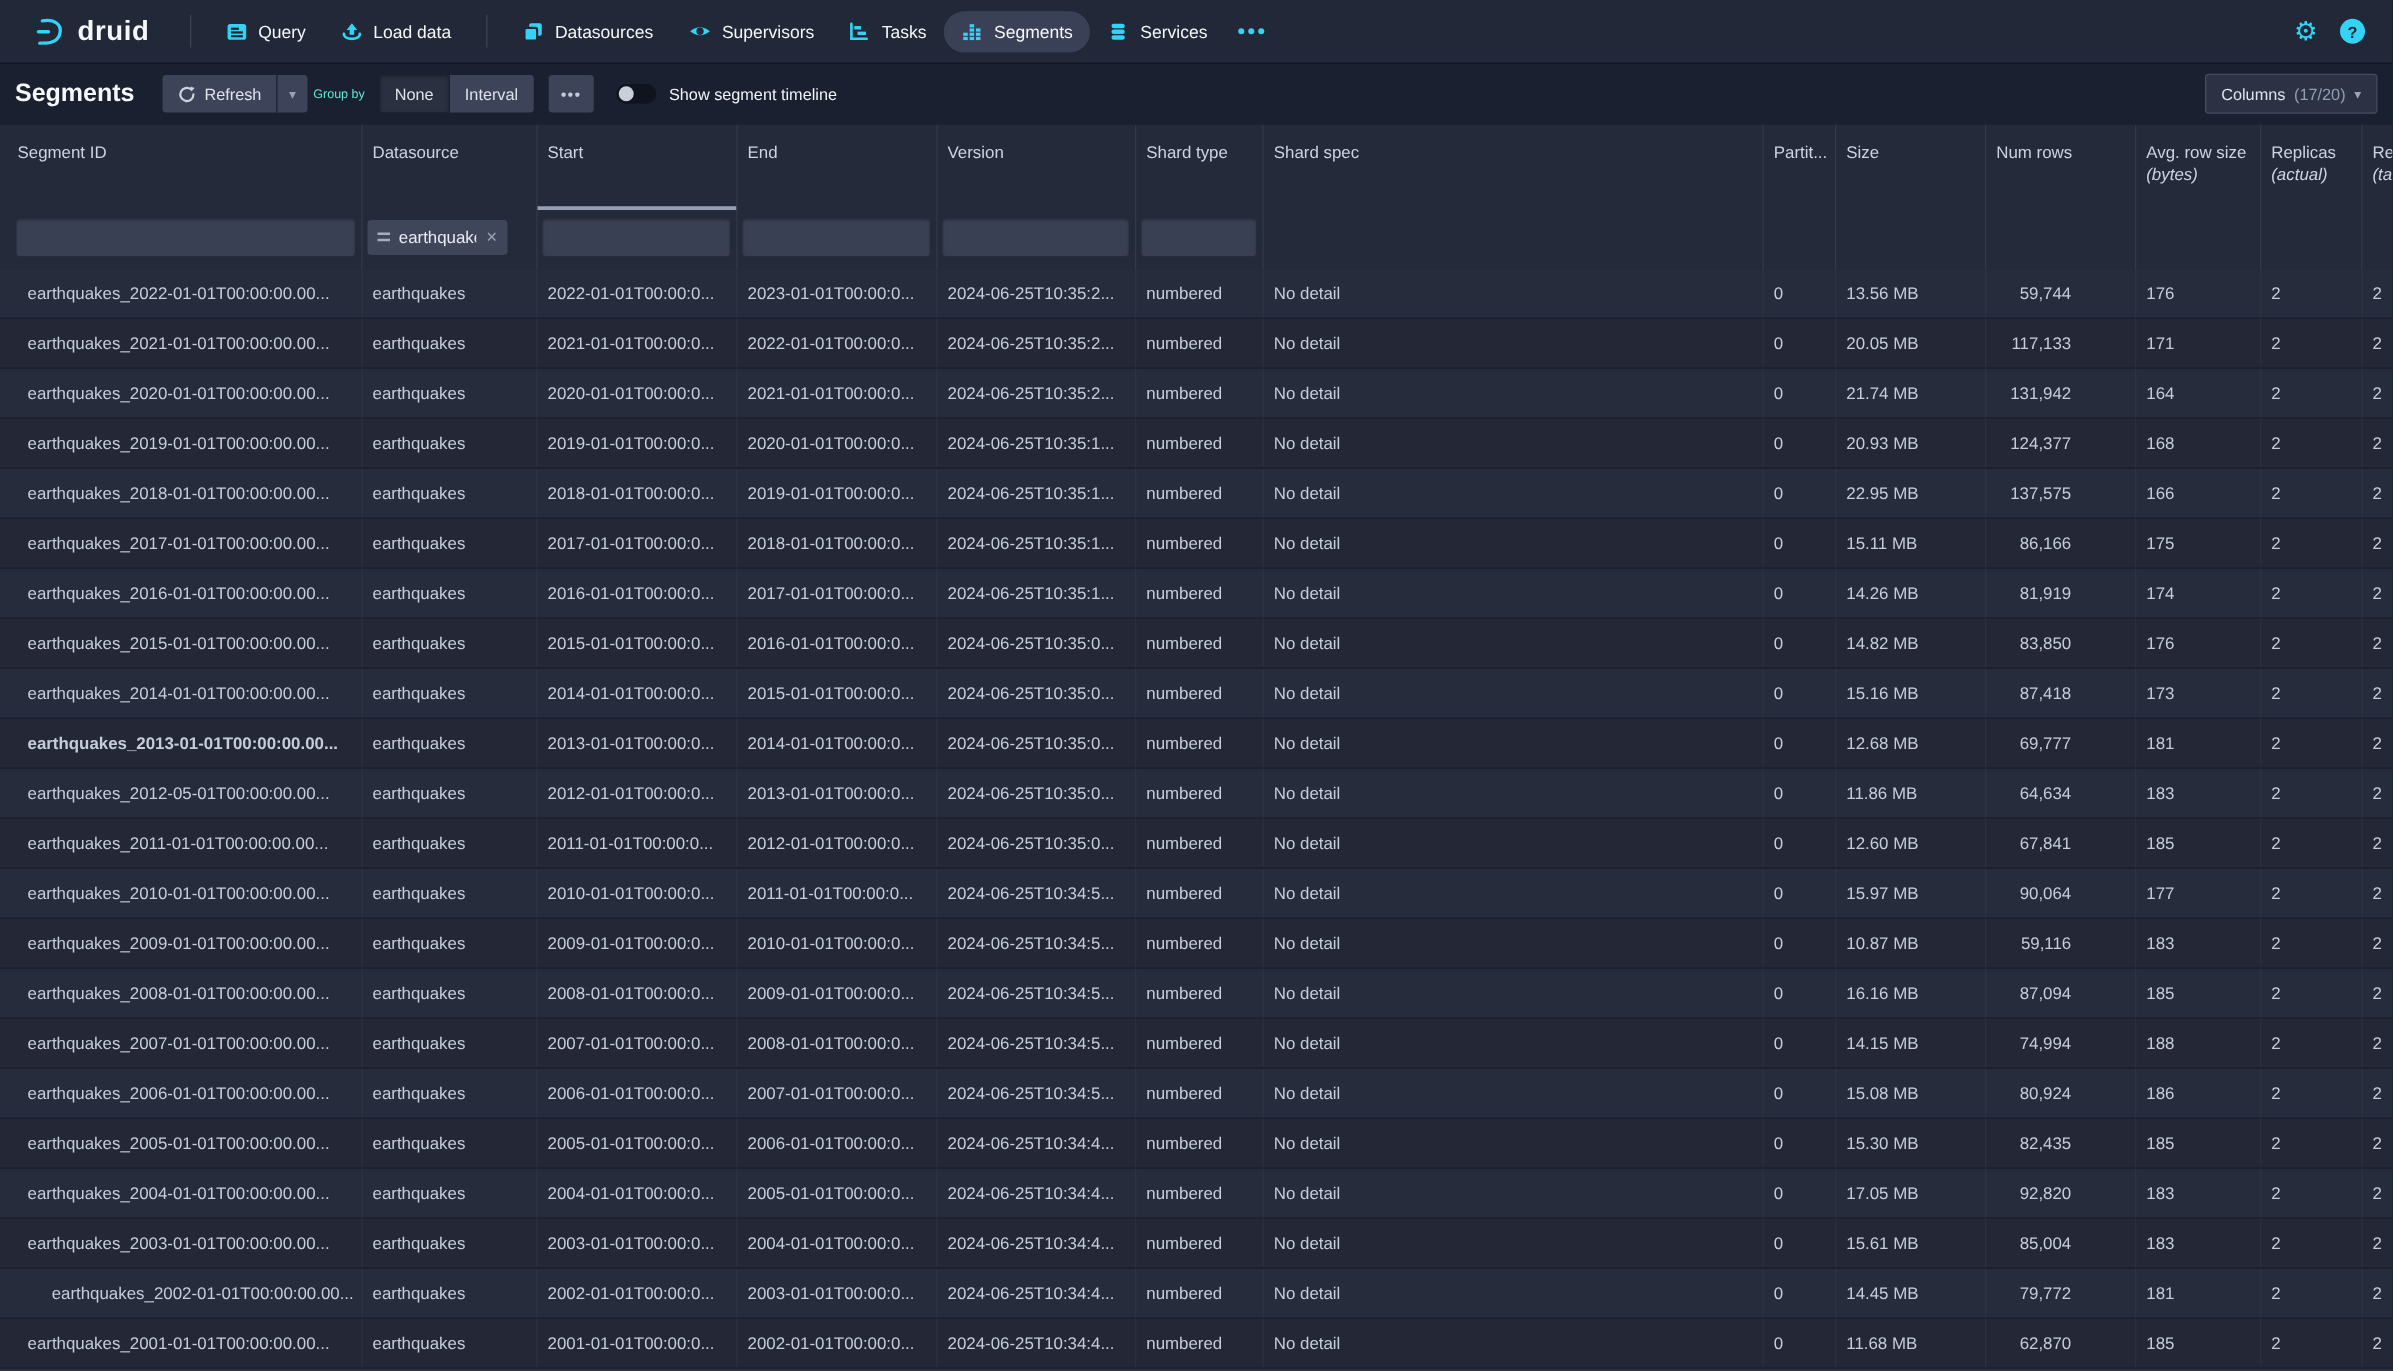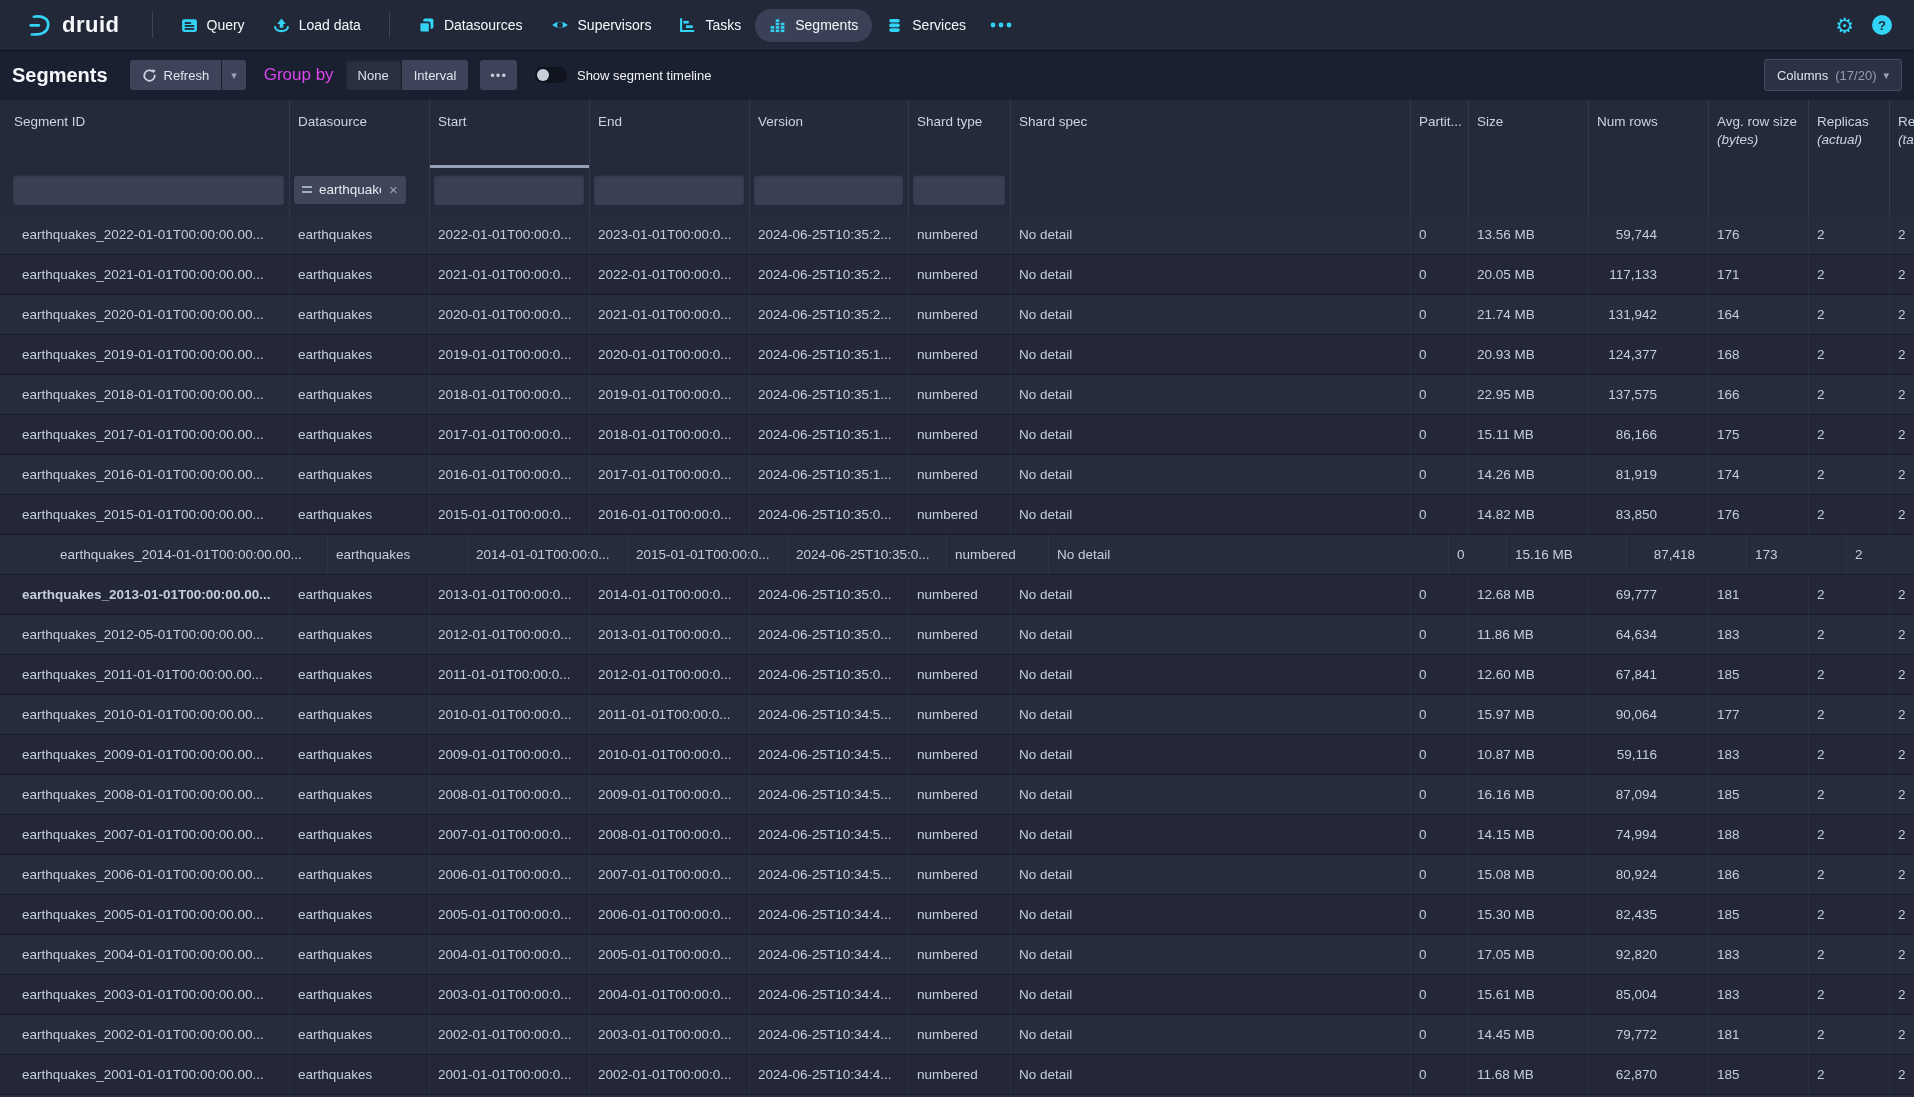--- a/index.html
+++ b/index.html
@@ -35,21 +35,21 @@
   .page-title{color:#f5f8fa;font-size:20px;font-weight:700;margin:0 22px 0 0;}
   .btn{
     background:#3d4459;color:#dfe3ec;font-size:13px;border:none;border-radius:3px;
     height:30px;display:inline-flex;align-items:center;gap:7px;padding:0 12px;cursor:pointer;
     font-family:inherit;
   }
   .btn .caret{color:#9aa3b6;font-size:11px;}
   .split{display:inline-flex;}
   .split .btn.main{border-radius:3px 0 0 3px;}
   .split .btn.arrow{border-radius:0 3px 3px 0;margin-left:1px;padding:0 9px;}
-  .grouplab{color:#d946ef;font-size:17px;margin:0 12px 0 18px;}
+  .grouplab{color:#5eead4;font-size:10px;margin:0 12px 0 5px;}
   .btn-group{display:inline-flex;}
   .btn-group .btn{border-radius:0;}
   .btn-group .btn:first-child{border-radius:3px 0 0 3px;border-right:1px solid rgba(16,20,31,.55);}
   .btn-group .btn:last-child{border-radius:0 3px 3px 0;}
   .btn.pressed{background:#2b3040;box-shadow:inset 0 1px 3px rgba(0,0,0,.35);}
   .more-btn{margin-left:12px;padding:0 10px;letter-spacing:1px;color:#c5cbd9;}
   .switch{
     width:32px;height:16px;border-radius:9px;background:#10141f;position:relative;
     margin:0 10px 0 18px;cursor:pointer;flex:0 0 auto;
   }
@@ -652,21 +652,21 @@
           <span>176</span>
         </div>
         <div class="cell" style="width: 81px; flex: 0 0 81px;">
           <span>2</span>
         </div>
         <div class="cell" style="width: 150px; flex: 0 0 150px;">
           <span>2</span>
         </div>
       </div>
       <div class="trow">
-        <div class="cell first" style="width: 290px; flex: 0 0 290px; margin-left: 38px;">
+        <div class="cell first" style="width: 290px; flex: 0 0 290px;">
           <span>earthquakes_2014-01-01T00:00:00.00...</span>
         </div>
         <div class="cell" style="width: 140px; flex: 0 0 140px;">
           <span>earthquakes</span>
         </div>
         <div class="cell" style="width: 160px; flex: 0 0 160px;">
           <span>2014-01-01T00:00:0...</span>
         </div>
         <div class="cell" style="width: 160px; flex: 0 0 160px;">
           <span>2015-01-01T00:00:0...</span>
@@ -1144,21 +1144,21 @@
           <span>183</span>
         </div>
         <div class="cell" style="width: 81px; flex: 0 0 81px;">
           <span>2</span>
         </div>
         <div class="cell" style="width: 150px; flex: 0 0 150px;">
           <span>2</span>
         </div>
       </div>
       <div class="trow">
-        <div class="cell first" style="width: 290px; flex: 0 0 290px;">
+        <div class="cell first" style="width: 290px; flex: 0 0 290px; justify-content: flex-end;">
           <span>earthquakes_2002-01-01T00:00:00.00...</span>
         </div>
         <div class="cell" style="width: 140px; flex: 0 0 140px;">
           <span>earthquakes</span>
         </div>
         <div class="cell" style="width: 160px; flex: 0 0 160px;">
           <span>2002-01-01T00:00:0...</span>
         </div>
         <div class="cell" style="width: 160px; flex: 0 0 160px;">
           <span>2003-01-01T00:00:0...</span>

